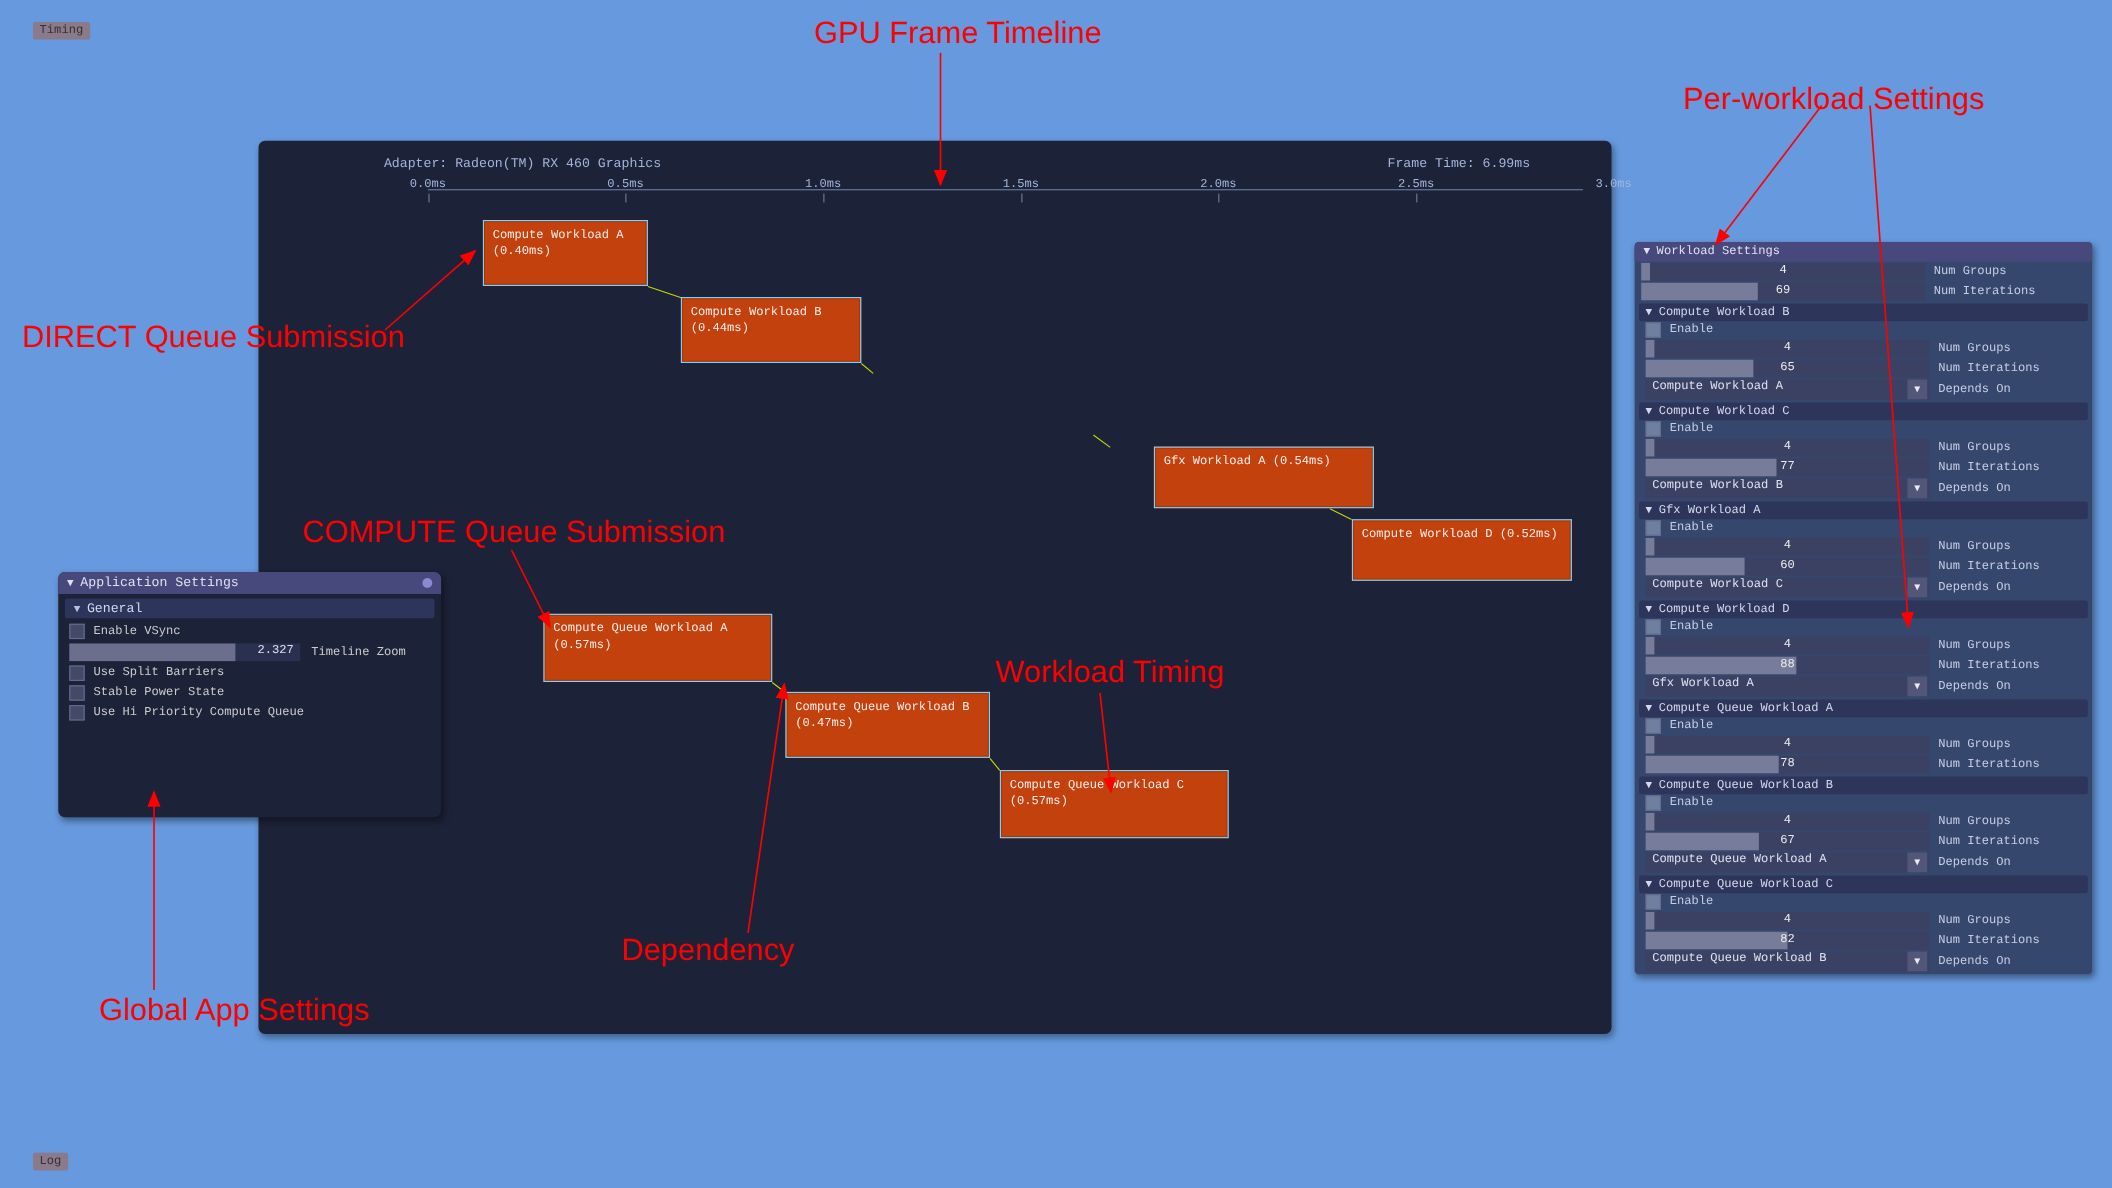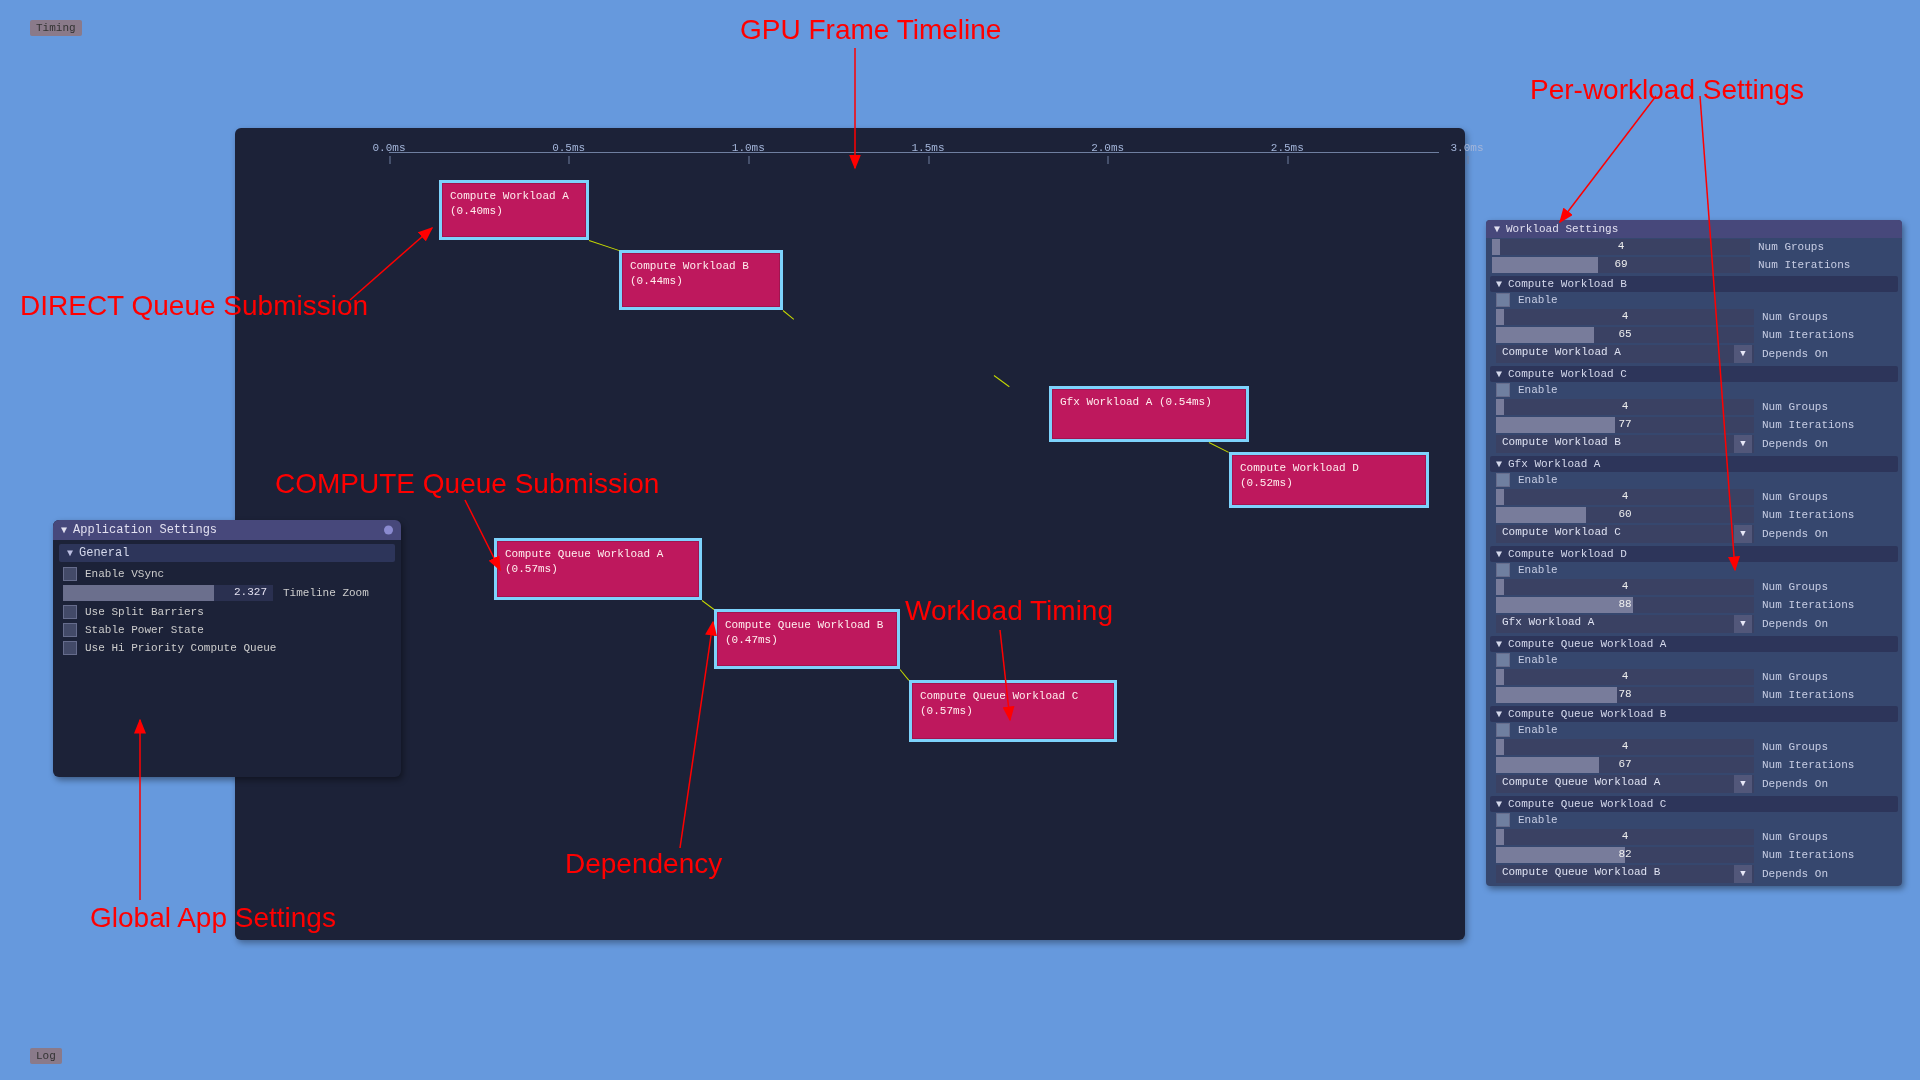--- a/index.html
+++ b/index.html
@@ -40,22 +40,22 @@
   .tl-header { display: flex; justify-content: space-between; font-size: 12px; margin-bottom: 6px; padding: 0 60px 0 100px; }
   .tl-ruler { position: relative; height: 22px; margin: 0 0 0 0; }
   .tl-ruler-line { position: absolute; left: 140px; right: 12px; top: 10px; height: 1px; background: #6f7fa0; }
   .tl-tick { position: absolute; top: 0; text-align: left; color: #a3b5d9; font-size: 11px; transform: translateX(-50%); }
   .tl-tick::after { content: ""; position: absolute; left: 50%; top: 14px; width: 1px; height: 8px; background: #6f7fa0; }
 
   .tl-area { position: relative; flex: 1; width: 100%; height: calc(100% - 46px); }
 
   .workload {
     position: absolute;
-    background: #be185d;
-    border: 3px solid #7dd3fc;
+    background: #c2410c;
+    border: 1px solid #7dd3fc;
     color: #ffeeee;
     font-size: 11px;
     padding: 6px 8px;
     line-height: 1.35;
     min-height: 52px;
     box-shadow: 0 0 0 1px rgba(0,0,0,0.15) inset;
   }
 
   .dep-line {
     position: absolute;
@@ -67,21 +67,21 @@
 
   
   .appset {
     position: absolute;
     left: 53px;
     top: 520px;
     width: 348px;
     background: #1c2238;
     border-radius: 6px;
     box-shadow: 2px 3px 6px rgba(0,0,0,0.4);
-    padding-bottom: 120px;
+    padding-bottom: 86px;
   }
   .appset .panel-title {
     background: #47487b;
     color: #e2e0f0;
     font-size: 12px;
     padding: 3px 8px;
     border-top-left-radius: 6px;
     border-top-right-radius: 6px;
     position: relative;
   }
@@ -163,20 +163,24 @@
     pointer-events: none;
   }
 </style>
 </head>
 <body>
 
 <div class="mini-tab" style="left:30px; top:20px;">Timing</div>
 <div class="mini-tab" style="left:30px; bottom:16px;">Log</div>
 
 <div class="timeline-panel">
+  <div class="tl-header">
+    <span>Adapter: Radeon(TM) RX 460 Graphics</span>
+    <span>Frame Time: 6.99ms</span>
+  </div>
   <div class="tl-ruler" id="ruler">
     <div class="tl-ruler-line"></div>
   <div class="tl-tick" style="left: 140px;">0.0ms</div>
       <div class="tl-tick" style="left: 319.667px;">0.5ms</div>
       <div class="tl-tick" style="left: 499.333px;">1.0ms</div>
       <div class="tl-tick" style="left: 679px;">1.5ms</div>
       <div class="tl-tick" style="left: 858.667px;">2.0ms</div>
       <div class="tl-tick" style="left: 1038.33px;">2.5ms</div>
       <div class="tl-tick" style="left: 1218px;">3.0ms</div>
     </div>

